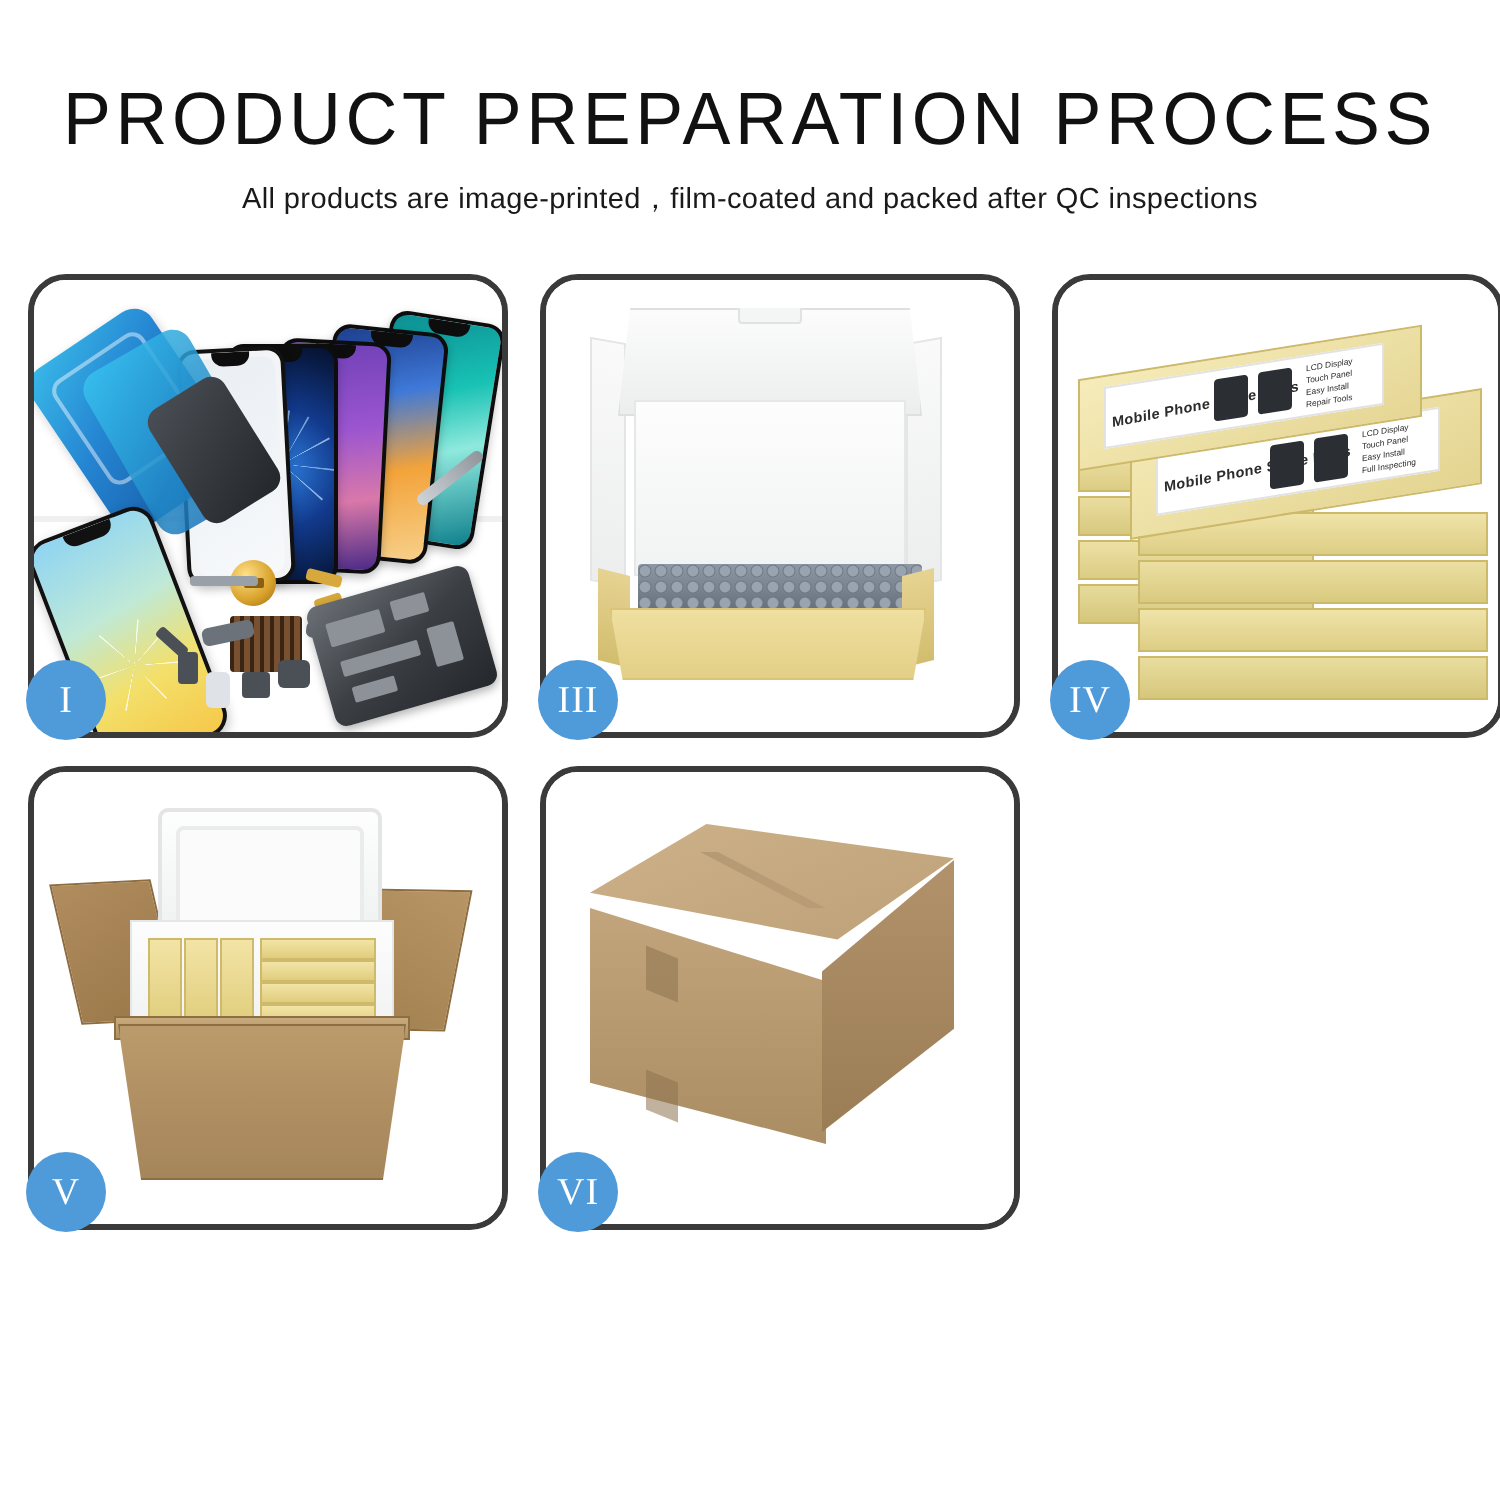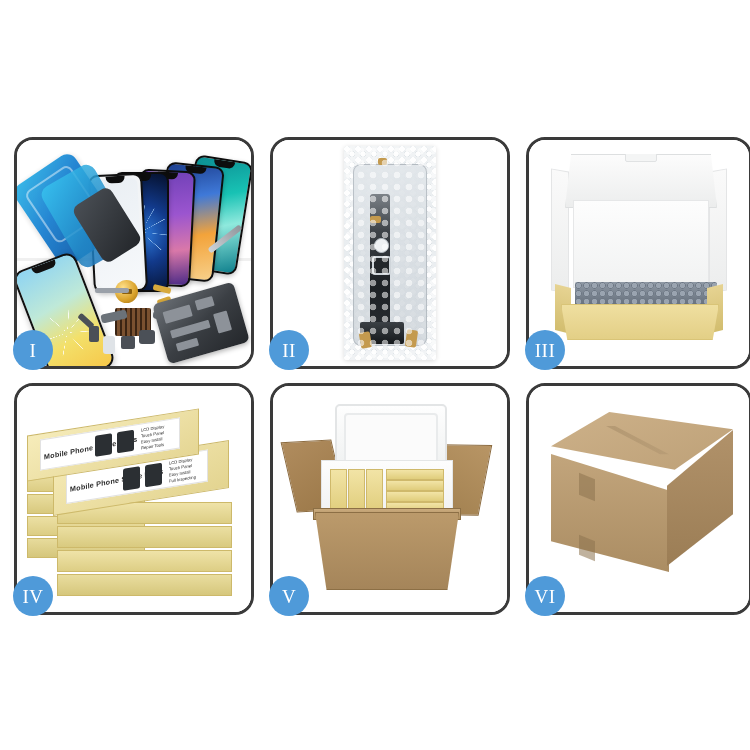--- a/index.html
+++ b/index.html
@@ -243,20 +243,24 @@
   .p6 .seam{position:absolute;left:10px;top:14px;width:150px;height:44px;
     background:linear-gradient(160deg,rgba(150,125,90,.45),rgba(170,145,110,.25));
     clip-path:polygon(30% 0,36% 0,72% 64%,66% 64%);}
   .p6 .tape{position:absolute;background:rgba(140,114,78,.55);}
 </style>
 </head>
 <body>
 
 <div class="page">
 
+  <div class="header">
+    <div class="title">PRODUCT PREPARATION PROCESS</div>
+    <div class="subtitle">All products are image-printed，film-coated and packed after QC inspections</div>
+  </div>
 
   <div class="grid">
 
     <div class="panel p1">
       <div class="clip">
         <div class="bgband"></div>
 
         <div class="phone-fan">
           <div class="fanph f5"></div>
           <div class="fanph f4"></div>
@@ -296,36 +300,20 @@
           <i style="left:42px;top:8px;width:18px;height:10px;"></i>
           <i style="left:10px;top:30px;width:40px;height:8px;"></i>
           <i style="left:56px;top:26px;width:14px;height:20px;"></i>
           <i style="left:12px;top:44px;width:22px;height:8px;"></i>
         </div>
         <div class="tweez"></div>
       </div>
       <div class="badge">I</div>
     </div>
 
-    <div class="panel p2">
-      <div class="clip">
-        <div class="bag">
-          <div class="inner"></div>
-          <div class="flexstrip"></div>
-          <div class="conn" style="left:34px;top:12px;width:9px;height:7px;"></div>
-          <div class="conn" style="left:26px;top:70px;width:11px;height:7px;"></div>
-          <div class="conn" style="left:16px;top:186px;width:11px;height:16px;transform:rotate(-10deg);"></div>
-          <div class="conn" style="left:62px;top:184px;width:11px;height:17px;transform:rotate(8deg);"></div>
-          <div class="wcirc"></div>
-          <div class="sqh"></div>
-          <div class="bubov"></div>
-        </div>
-      </div>
-      <div class="badge">II</div>
-    </div>
 
     <div class="panel p3">
       <div class="clip">
         <div class="bx">
           <div class="flapL"></div>
           <div class="flapR"></div>
           <div class="lid">
             <div class="lidtab"></div>
           </div>
           <div class="foam"></div>

